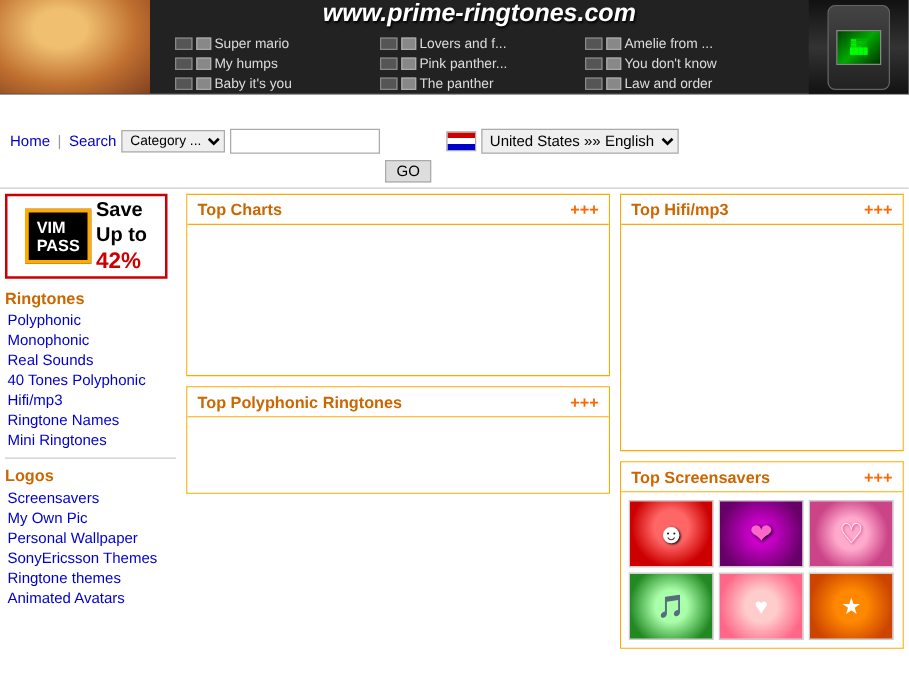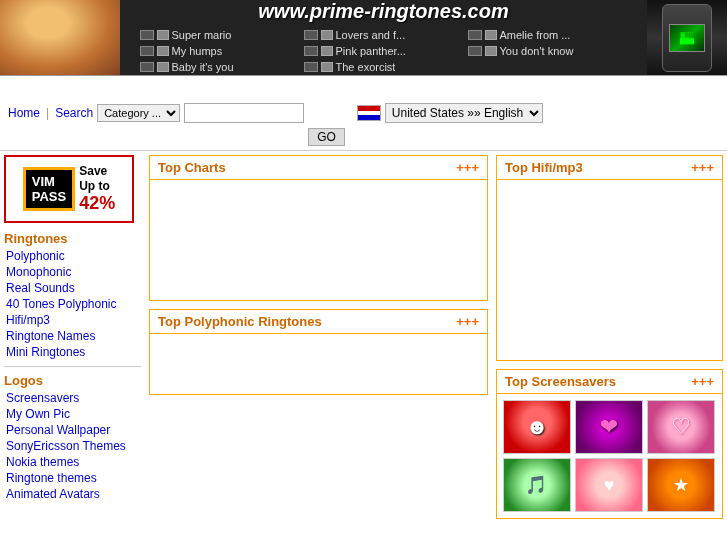--- a/index.html
+++ b/index.html
@@ -30,21 +30,21 @@
     #flag { width: 24px; height: 16px; background: linear-gradient(180deg, #cc0000 0%, #cc0000 33%, #fff 33%, #fff 66%, #0000cc 66%); border: 1px solid #aaa; margin-left: 8px; }
     #lang-select { font-size: 12px; border: 1px solid #aaa; padding: 1px 2px; }
 
     
     #main { display: flex; gap: 0; }
 
     
     #sidebar { width: 145px; flex-shrink: 0; padding: 4px; }
     #promo-box { width: 130px; height: 68px; background: #fff; border: 2px solid #cc0000; margin-bottom: 8px; display: flex; align-items: center; justify-content: center; gap: 4px; }
     .vim-pass { background: #000000; color: #fff; font-weight: bold; font-size: 13px; padding: 4px 6px; border: 3px solid #ffaa00; }
-    .save-text { font-size: 12px; font-weight: bold; color: #000; line-height: 1.2; }
+    .save-text { font-size: 16px; font-weight: bold; color: #000; line-height: 1.2; }
     .save-pct { color: #cc0000; font-size: 18px; font-weight: bold; }
 
     #sidebar-section-title { color: #cc6600; font-size: 13px; font-weight: bold; margin: 4px 0 2px 0; }
     #sidebar ul { list-style: none; padding-left: 2px; }
     #sidebar ul li a { color: #0000cc; font-size: 12px; text-decoration: none; display: block; padding: 1px 0; }
     .sidebar-section { margin-bottom: 4px; }
     .sidebar-divider { border: none; border-top: 1px solid #ccc; margin: 6px 0; }
 
     
     #center { flex: 1; padding: 4px; min-width: 0; }
@@ -113,21 +113,26 @@
           <span>You don't know</span>
         </div>
         <div class="banner-link">
           <span class="banner-link-icon"></span>
           <span class="banner-link-sound"></span>
           <span>Baby it's you</span>
         </div>
         <div class="banner-link">
           <span class="banner-link-icon"></span>
           <span class="banner-link-sound"></span>
-          <span>The exorcist</span>
+          <span>The panther</span>
+        </div>
+        <div class="banner-link">
+          <span class="banner-link-icon"></span>
+          <span class="banner-link-sound"></span>
+          <span>Law and order</span>
         </div>
       </div>
   </div>
   <div id="banner-phone">
     <div class="phone-shape">
       <div class="phone-screen">
         <span style="font-size:6px;">▓▒░</span>
         <span style="font-size:5px;">████</span>
       </div>
     </div>
@@ -199,23 +204,20 @@
         <li>
             <a href="#">My Own Pic</a>
           </li>
         <li>
             <a href="#">Personal Wallpaper</a>
           </li>
         <li>
             <a href="#">SonyEricsson Themes</a>
           </li>
         <li>
-            <a href="#">Nokia themes</a>
-          </li>
-        <li>
             <a href="#">Ringtone themes</a>
           </li>
         <li>
             <a href="#">Animated Avatars</a>
           </li>
       </ul>
     </div>
   </div>
 
   <div id="center">

